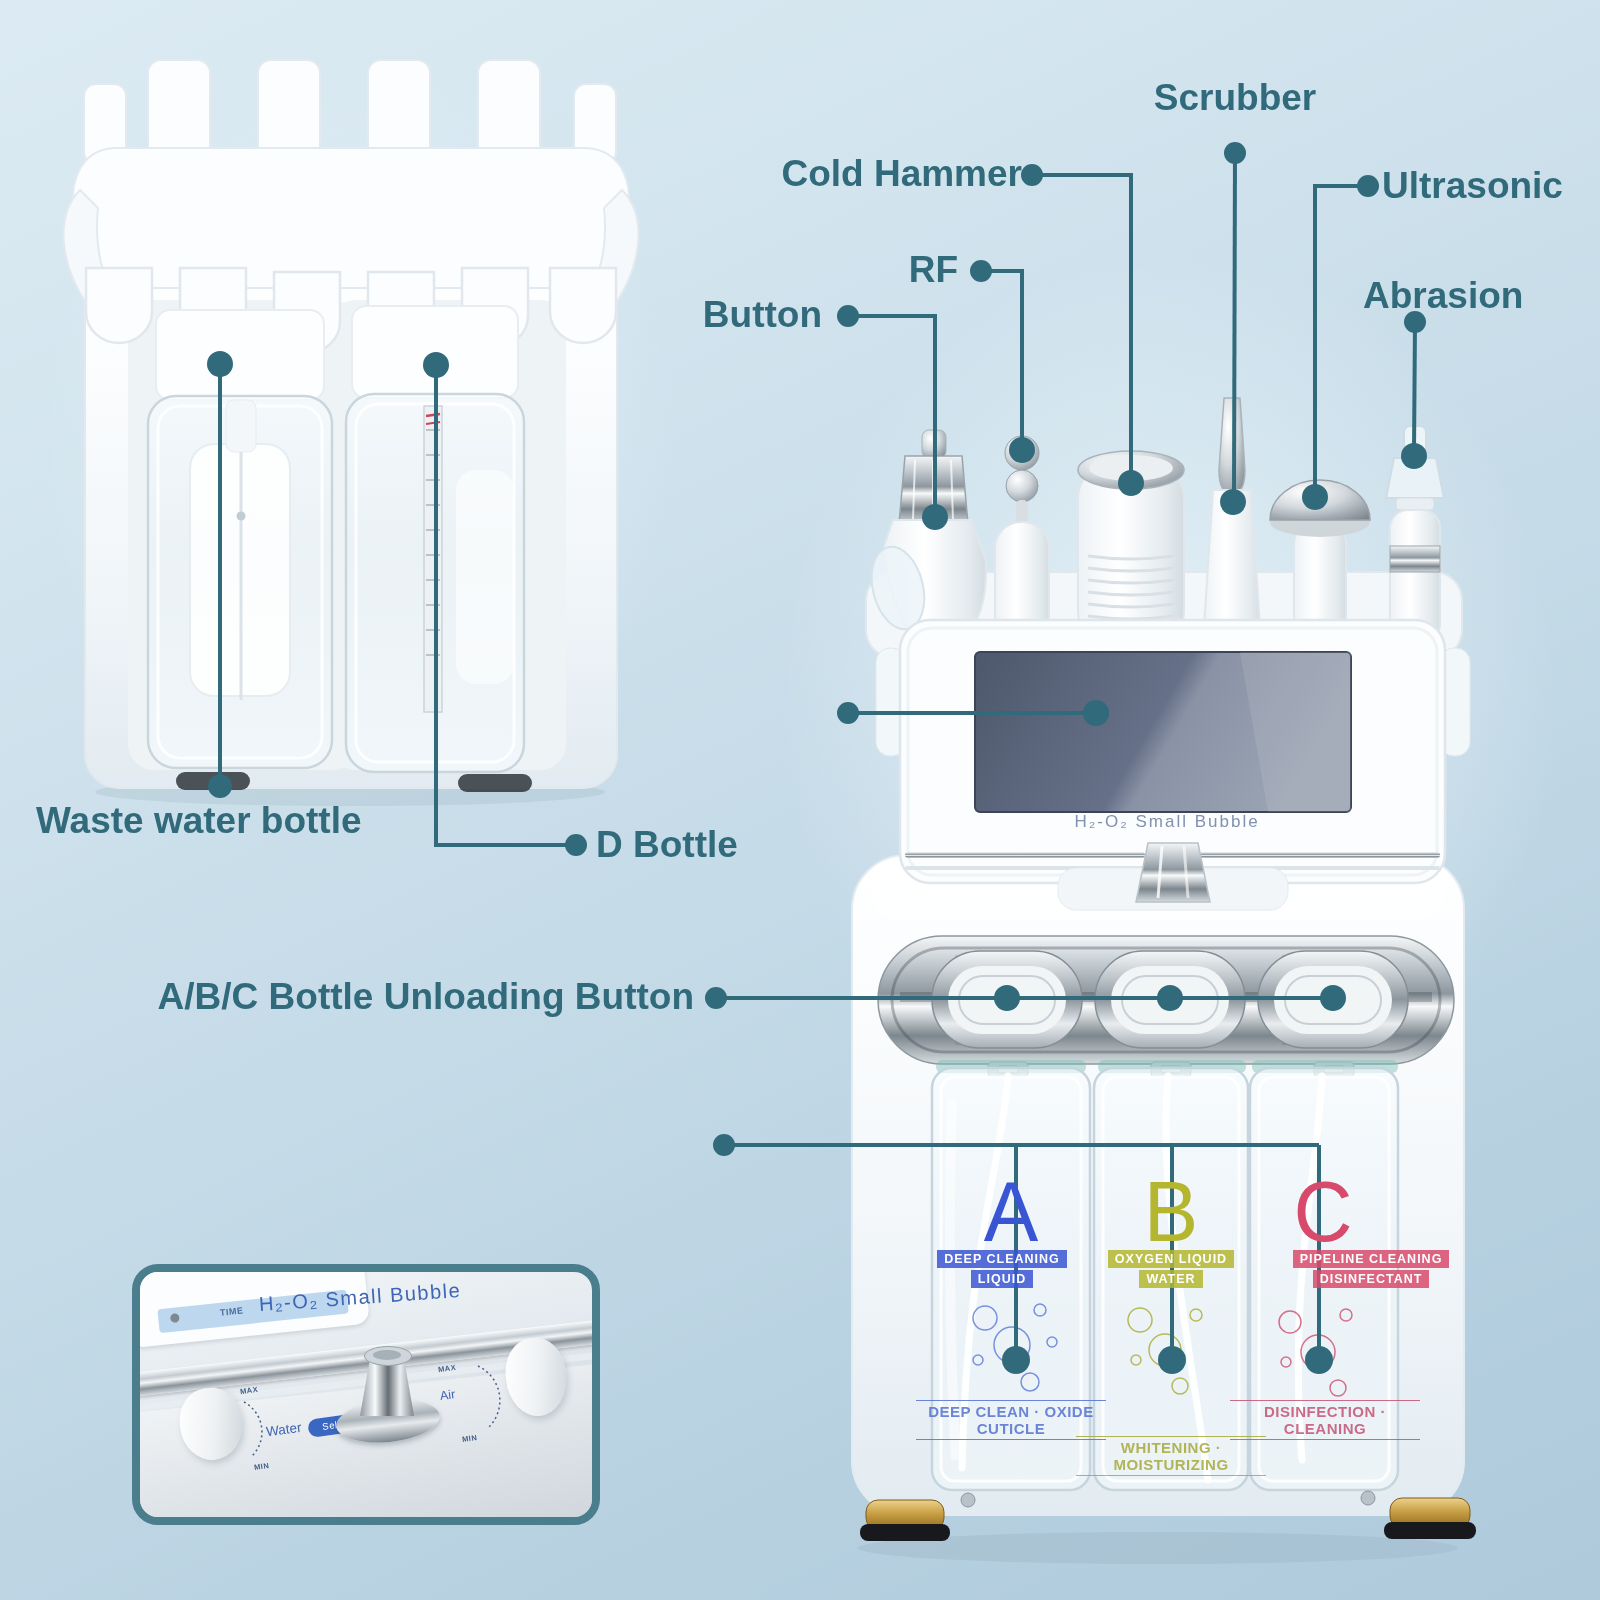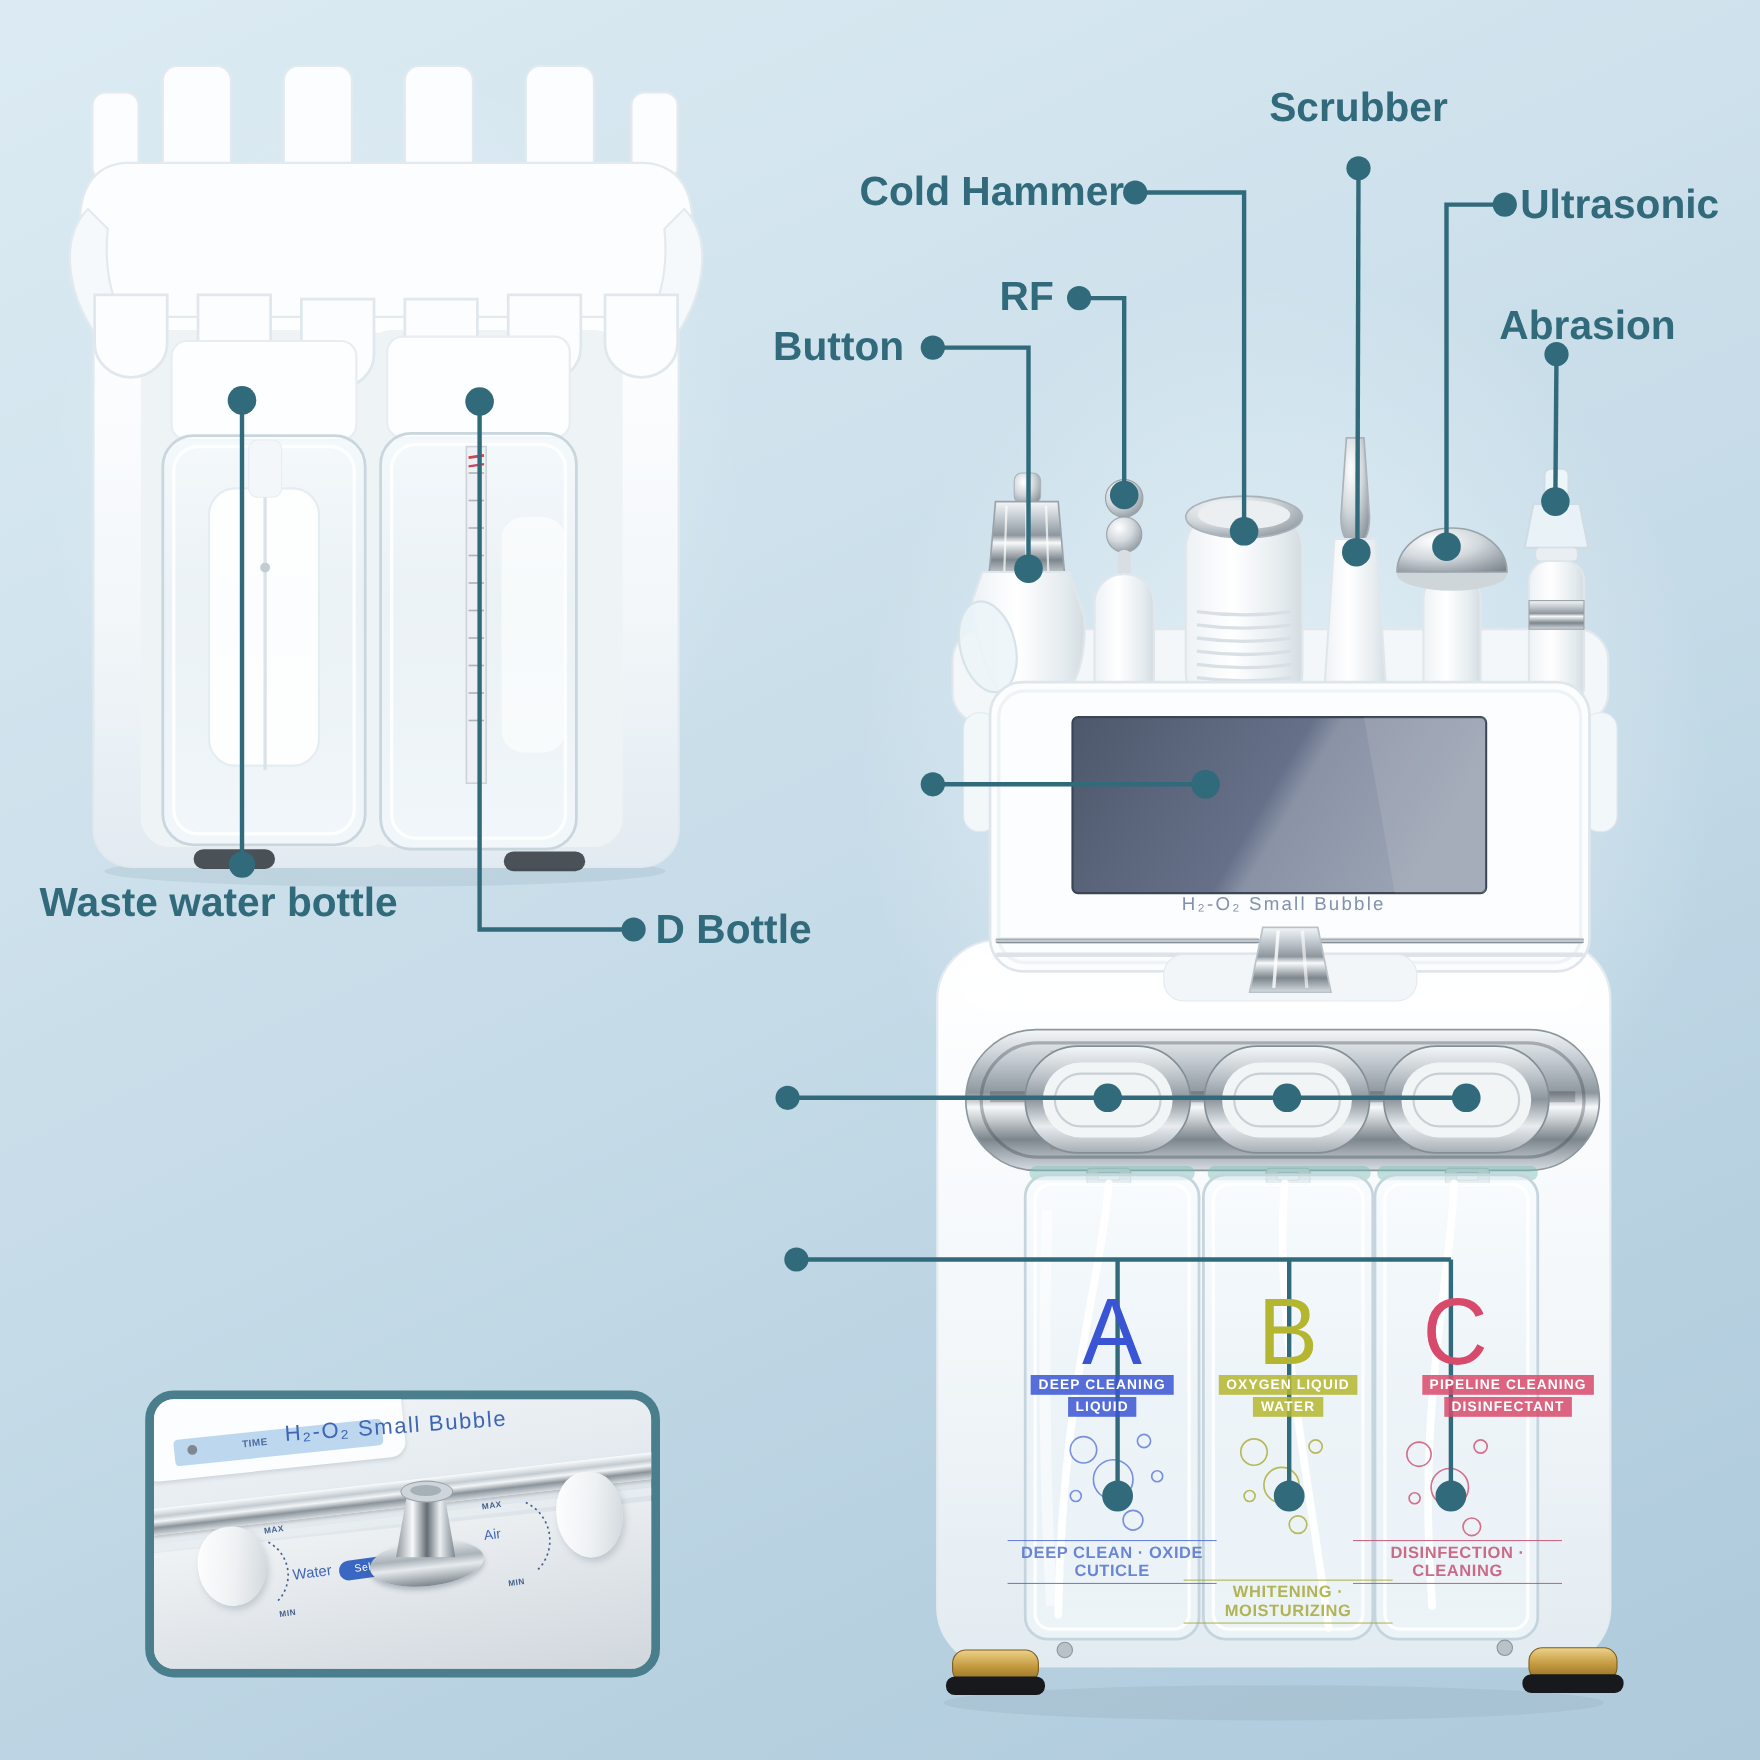--- a/index.html
+++ b/index.html
@@ -390,20 +390,21 @@
   </svg>
 
   <div class="label t-right" style="left:622px;top:294px;width:200px;">Button</div>
   <div class="label t-right" style="left:758px;top:249px;width:200px;">RF</div>
   <div class="label t-center" style="left:1085px;top:77px;width:300px;">Scrubber</div>
   <div class="label t-right" style="left:722px;top:153px;width:300px;">Cold Hammer</div>
   <div class="label" style="left:1382px;top:165px;width:220px;">Ultrasonic</div>
   <div class="label" style="left:1363px;top:275px;width:220px;">Abrasion</div>
   <div class="label" style="left:36px;top:800px;width:420px;">Waste water bottle</div>
   <div class="label" style="left:596px;top:824px;width:220px;">D Bottle</div>
+  <div class="label t-right" style="left:64px;top:976px;width:630px;">A/B/C Bottle Unloading Button</div>
 
   <div id="screen-caption">H₂-O₂ Small Bubble</div>
 
   <div class="bottle-letter cap-a" style="left:956px;top:1162px;">A</div>
   <div class="bottle-letter cap-b" style="left:1116px;top:1162px;">B</div>
   <div class="bottle-letter cap-c" style="left:1268px;top:1162px;">C</div>
 
   <div class="pillbox" style="left:917px;top:1248px;text-align:center;">
     <span class="pill pill-a">DEEP CLEANING</span>
     <span class="pill pill-a">LIQUID</span>

